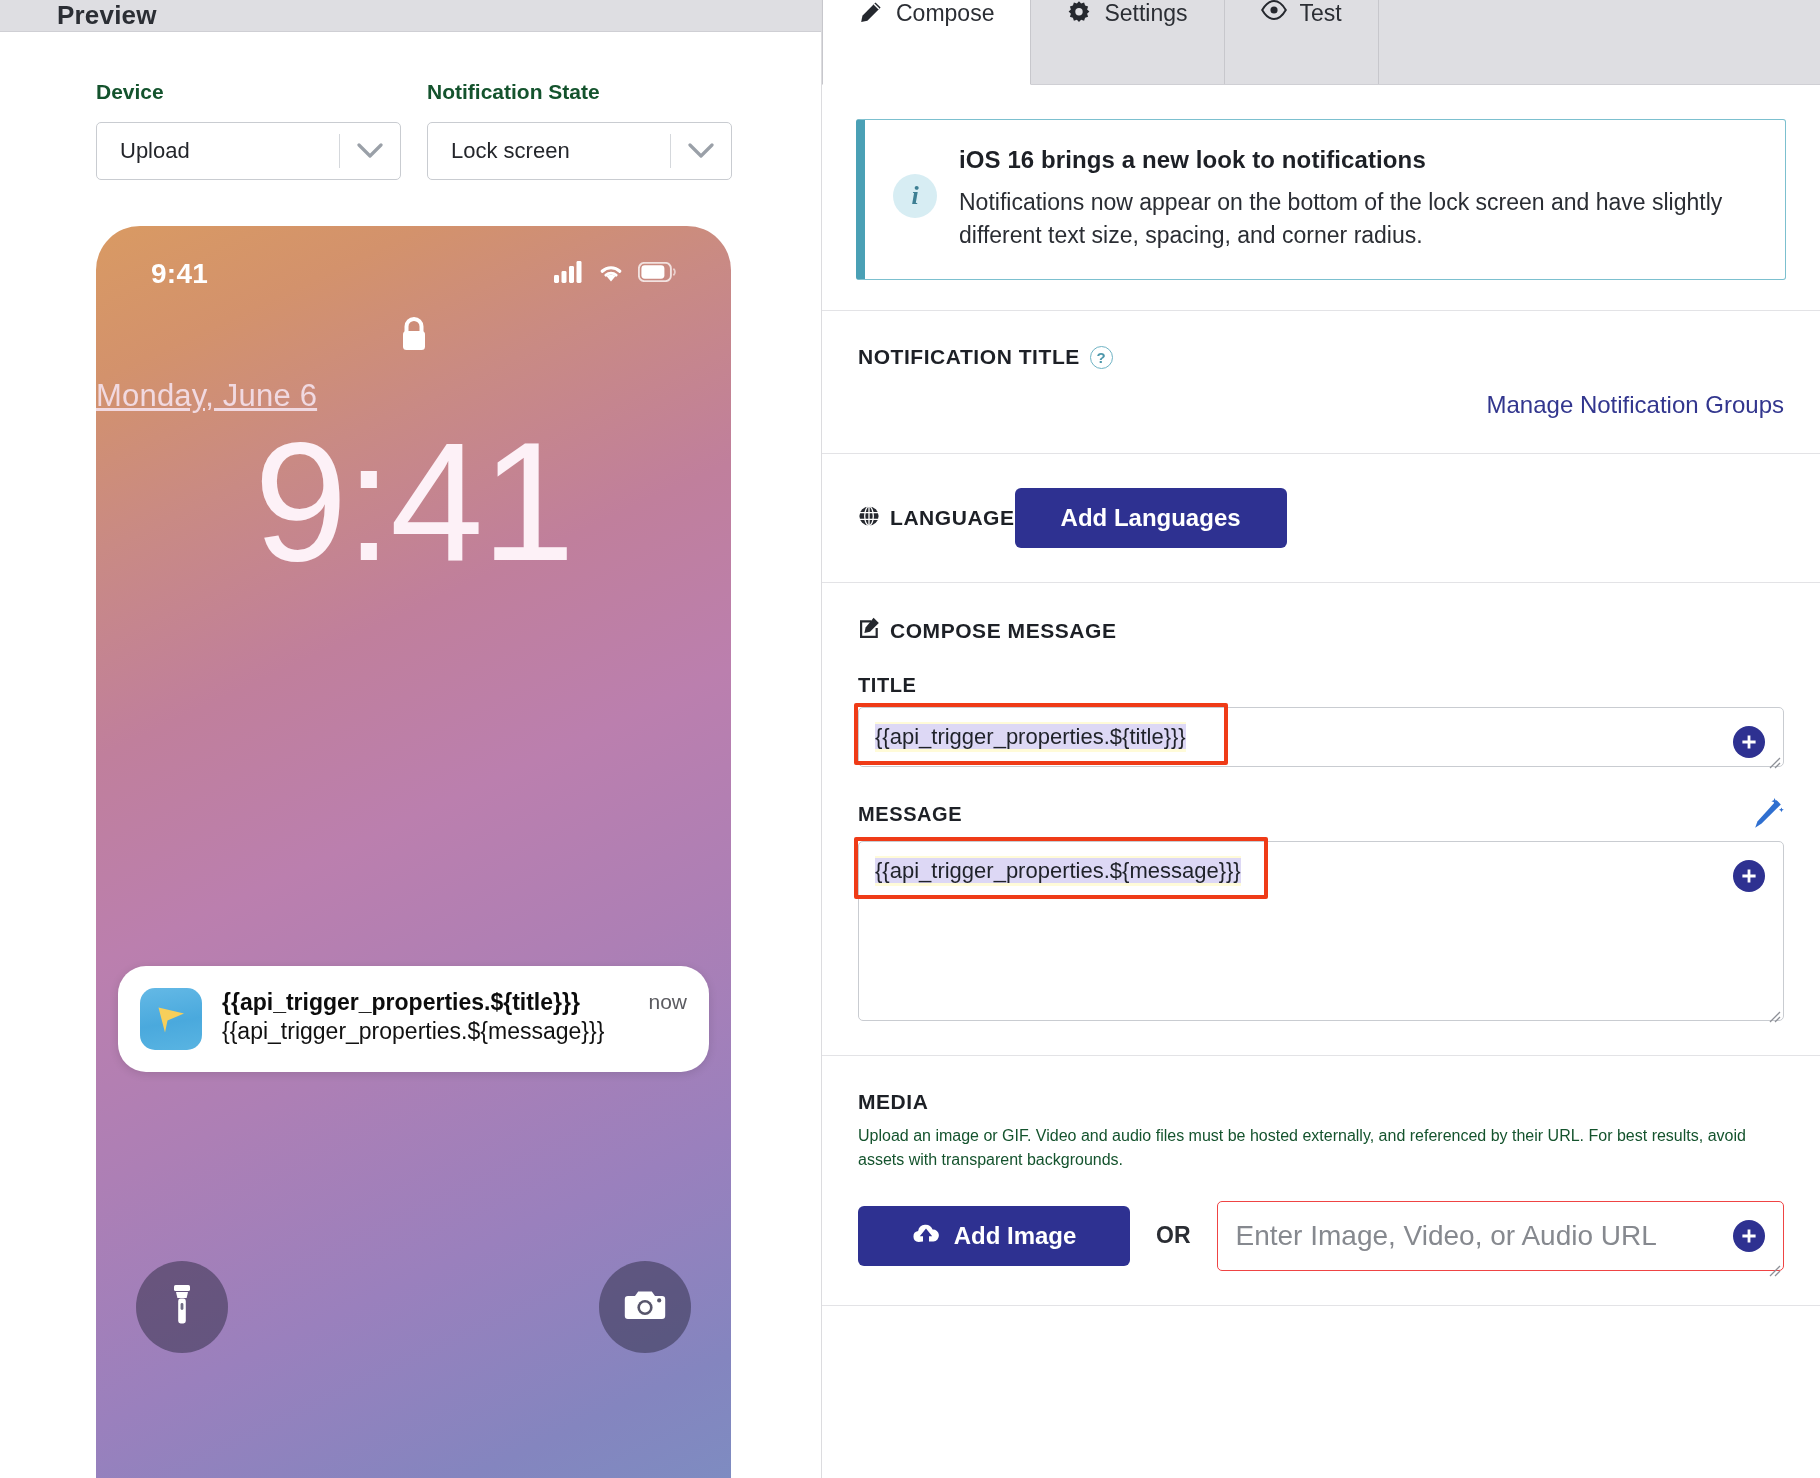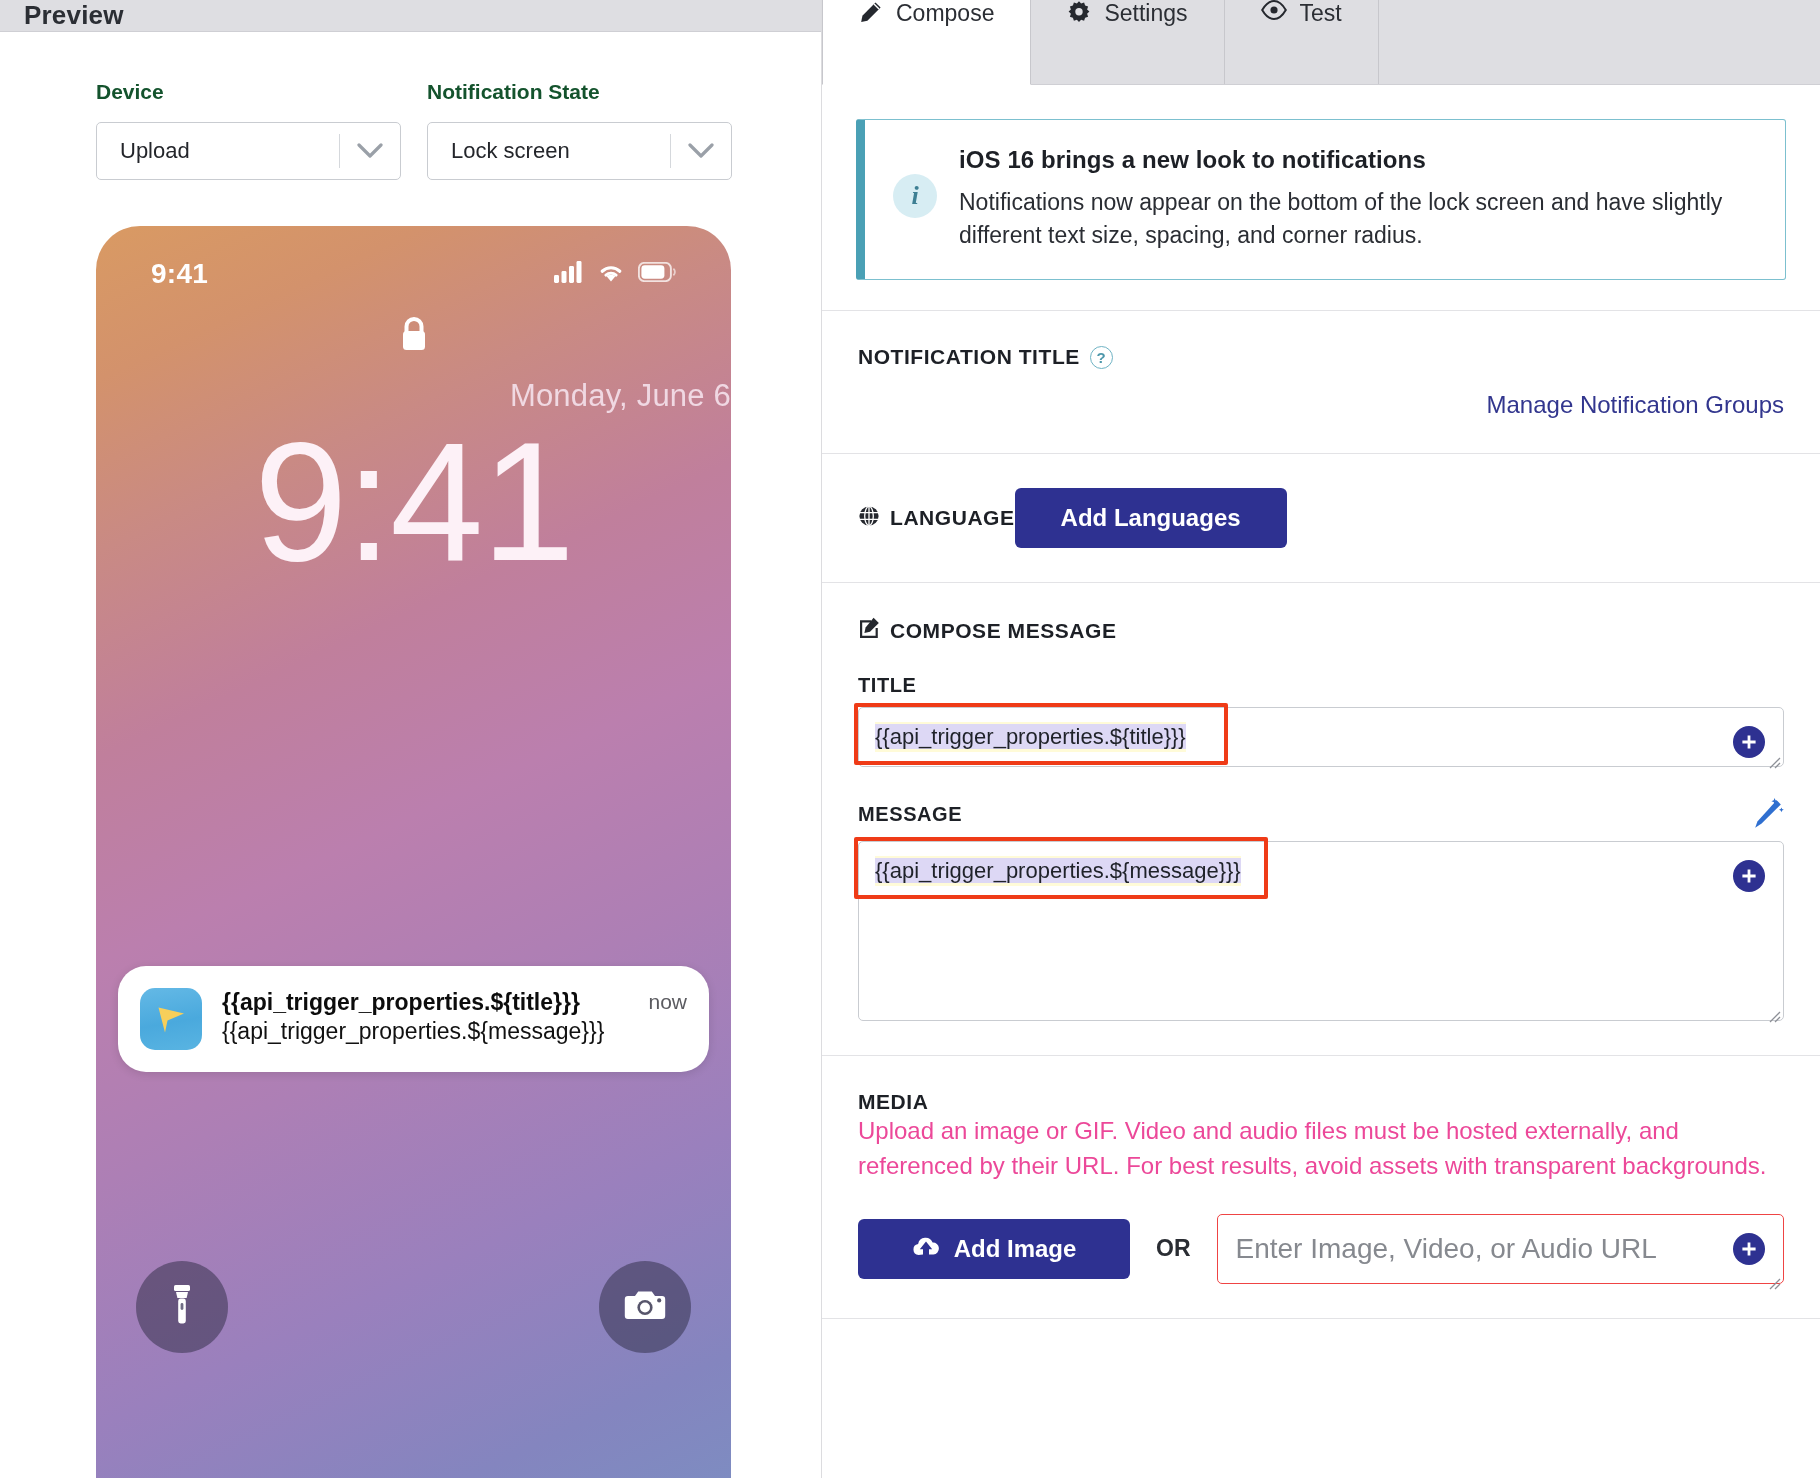--- a/index.html
+++ b/index.html
@@ -16,21 +16,21 @@
     width: 822px; height: 1478px;
     background: #ffffff;
     border-right: 1px solid #dcdcdf;
     display: flex; flex-direction: column;
     position: relative;
   }
   .preview-header {
     height: 85px;
     background: #dedee2;
     display: flex; align-items: center;
-    padding-left: 24px;
+    padding-left: 57px;
     border-bottom: 1px solid #cfcfd4;
   }
   .preview-header h1 {
     font-size: 26px; font-weight: bold; color: #2b2e34;
     letter-spacing: .2px;
   }
   .preview-body { padding: 48px 46px 0 96px; }
 
   .selectors { display: flex; gap: 26px; }
   .sel-group { width: 305px; }
@@ -73,22 +73,22 @@
   }
   .status-time {
     font-size: 28px; font-weight: bold; color: #fff;
     letter-spacing: .3px;
   }
   .status-icons { display: flex; align-items: center; gap: 13px; }
 
   .lock-icon { position: absolute; top: 88px; left: 0; right: 0; display: flex; justify-content: center; }
   .lock-date {
     position: absolute; top: 152px; left: 0; right: 0;
-    text-align: right; font-size: 31px; color: #f4e0ea;
-    opacity: .92; letter-spacing: .2px;
+    text-align: left; font-size: 31px; color: #f4e0ea;
+    opacity: .92; letter-spacing: .2px; text-decoration: underline;
   }
   .lock-clock {
     position: absolute; top: 192px; left: 0; right: 0;
     text-align: center;
     font-size: 168px; line-height: 1; color: #fdf1f7;
     font-weight: normal; letter-spacing: -2px;
   }
 
   .notif-card {
     position: absolute; left: 22px; right: 22px; top: 740px;
@@ -228,21 +228,21 @@
     width: 32px; height: 32px; border-radius: 50%;
     background: #2e3191; color: #fff;
     display: flex; align-items: center; justify-content: center;
   }
   .resize-grip {
     position: absolute; right: 2px; bottom: 2px;
     width: 16px; height: 16px; color: #8d9097;
   }
 
   .media-desc {
-    font-size: 24px; color: #ec4899; line-height: 1.45; 
+    font-size: 16px; color: #14532d; line-height: 1.45; margin-top: 10px;
   }
   .media-row { display: flex; align-items: center; gap: 26px; margin-top: 30px; }
   .or-text { font-size: 23px; color: #2a2d33; font-weight: bold; text-align: center; }
   .url-input {
     flex: 1; position: relative;
     border: 1px solid #ef4444; border-radius: 5px;
     height: 70px; display: flex; align-items: center;
     padding: 0 76px 0 18px;
     font-size: 28px; color: #86898f;
   }

